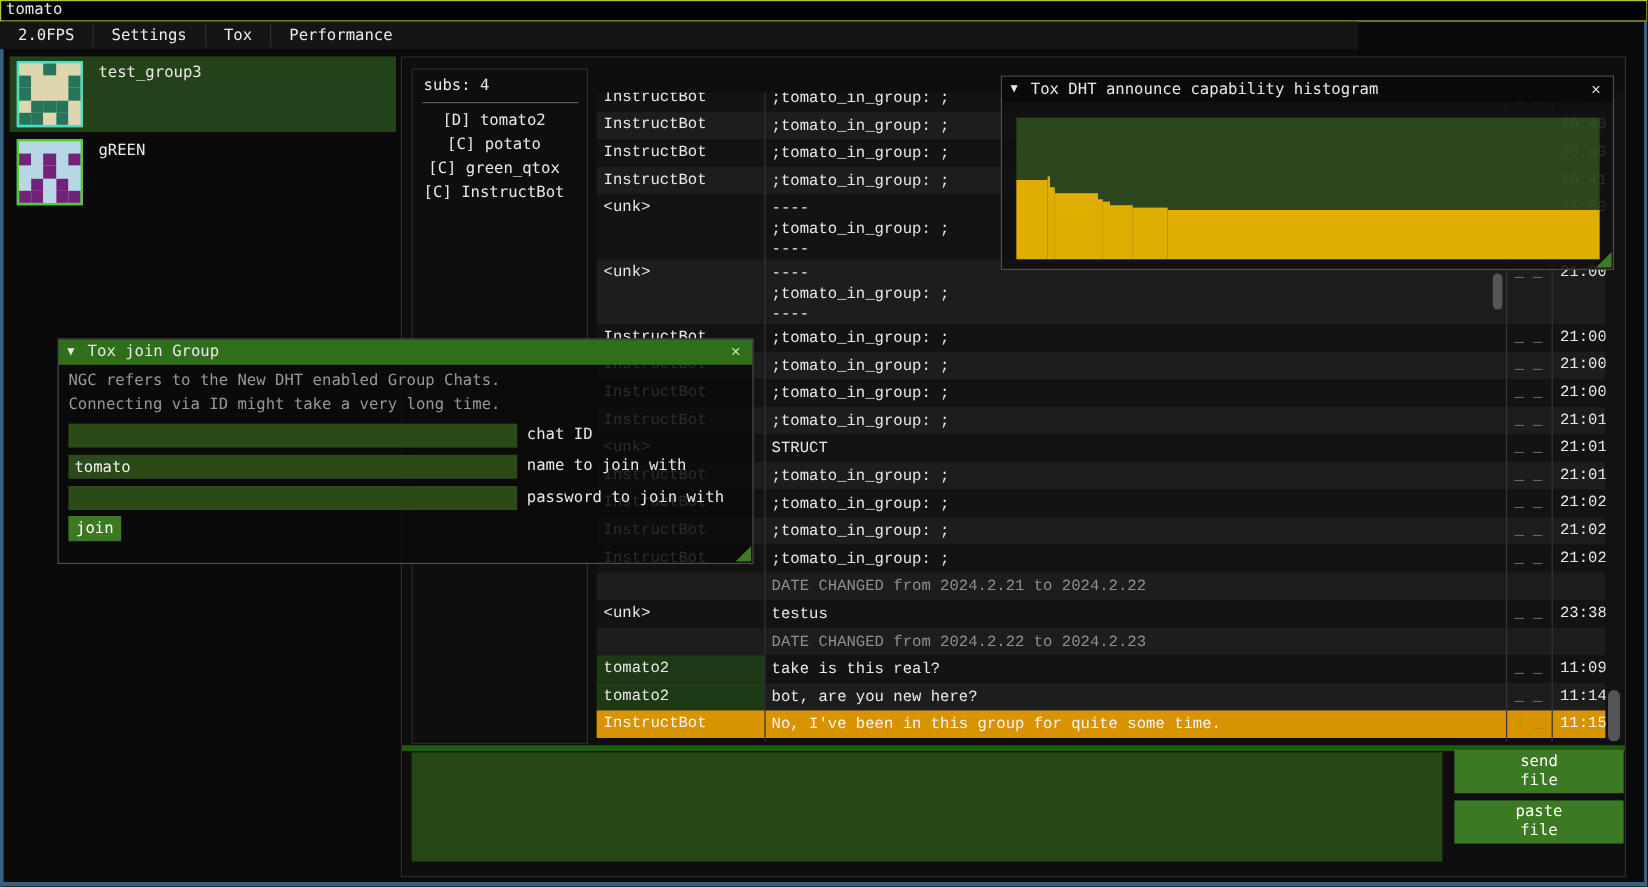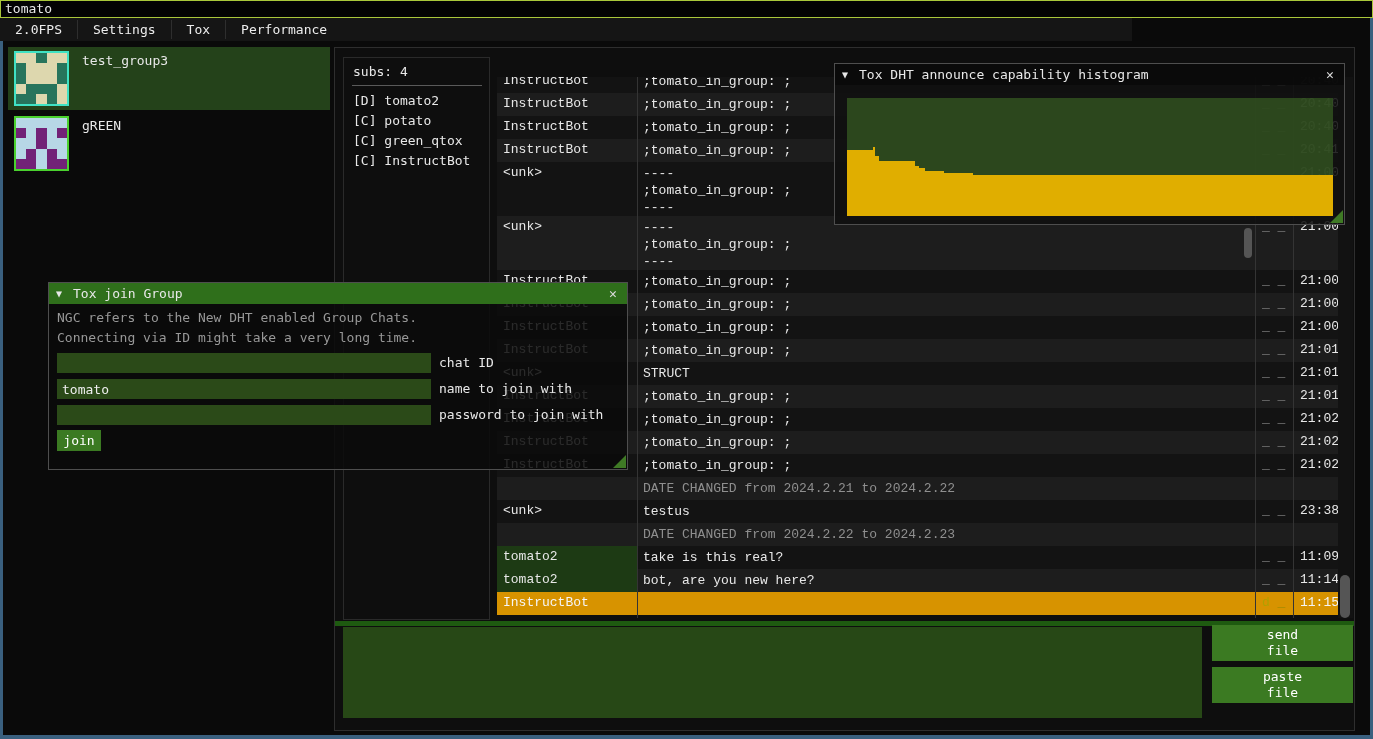--- a/index.html
+++ b/index.html
@@ -25,21 +25,21 @@
   .avatar{position:absolute;left:6px;top:4px;width:55px;height:55px;box-sizing:border-box;
           display:grid;grid-template-columns:repeat(5,1fr);grid-template-rows:repeat(5,1fr);}
   .group-label{position:absolute;left:74px;top:6px;}
 
   
   .main-window{position:absolute;left:334px;top:47px;width:1021px;height:684px;
                background:#0e0e0e;border:1px solid #2e2e2e;box-sizing:border-box;}
 
   
   .subs-panel{position:absolute;left:343px;top:57px;width:147px;height:563px;
-              border:1px solid #2a2a2a;box-sizing:border-box;background:rgba(14,14,14,0.5);}
+              border:1px solid #2a2a2a;box-sizing:border-box;background:rgba(14,14,14,0.5);text-align:center;}
   .subs-header{position:absolute;left:9px;top:6px;}
   .subs-sep{position:absolute;left:8px;top:27px;width:130px;height:1px;background:#5a5a5a;}
   .subs-list{position:absolute;left:9px;top:33px;line-height:20px;white-space:pre;}
 
   
   .tabbar{position:absolute;left:497px;top:57px;width:851px;height:20px;border-bottom:1px solid #343434;box-sizing:border-box;}
   .tab{position:absolute;left:4px;top:0;height:20px;padding:0 12px;line-height:19px;background:#171717;}
 
   
   .chat-clip{position:absolute;left:497px;top:77px;width:856px;height:541px;overflow:hidden;font-family:Liberation Mono, monospace;}
@@ -306,20 +306,21 @@
         </div>
         <div class="row light" style="top: 492px; height: 23px;">
           <div class="name-bg"></div>
           <div class="cell-name">tomato2</div>
           <div class="cell-msg">bot, are you new here?</div>
           <div class="cell-flags">_ _</div>
           <div class="cell-time">11:14</div>
         </div>
         <div class="row orange" style="top: 515px; height: 23px;">
           <div class="cell-name">InstructBot</div>
+          <div class="cell-msg">No, I've been in this group for quite some time.</div>
           <div class="cell-flags"><span class="flag-d">d</span> _</div>
           <div class="cell-time">11:15</div>
         </div>
       </div>
     <div class="sep-v" style="left:140px;"></div>
     <div class="sep-v" style="left:758px;"></div>
     <div class="sep-v" style="left:796px;"></div>
     <div class="scroll-track">
       <div class="scroll-handle" style="left:2px;top:498px;width:10px;height:43px;"></div>
     </div>

